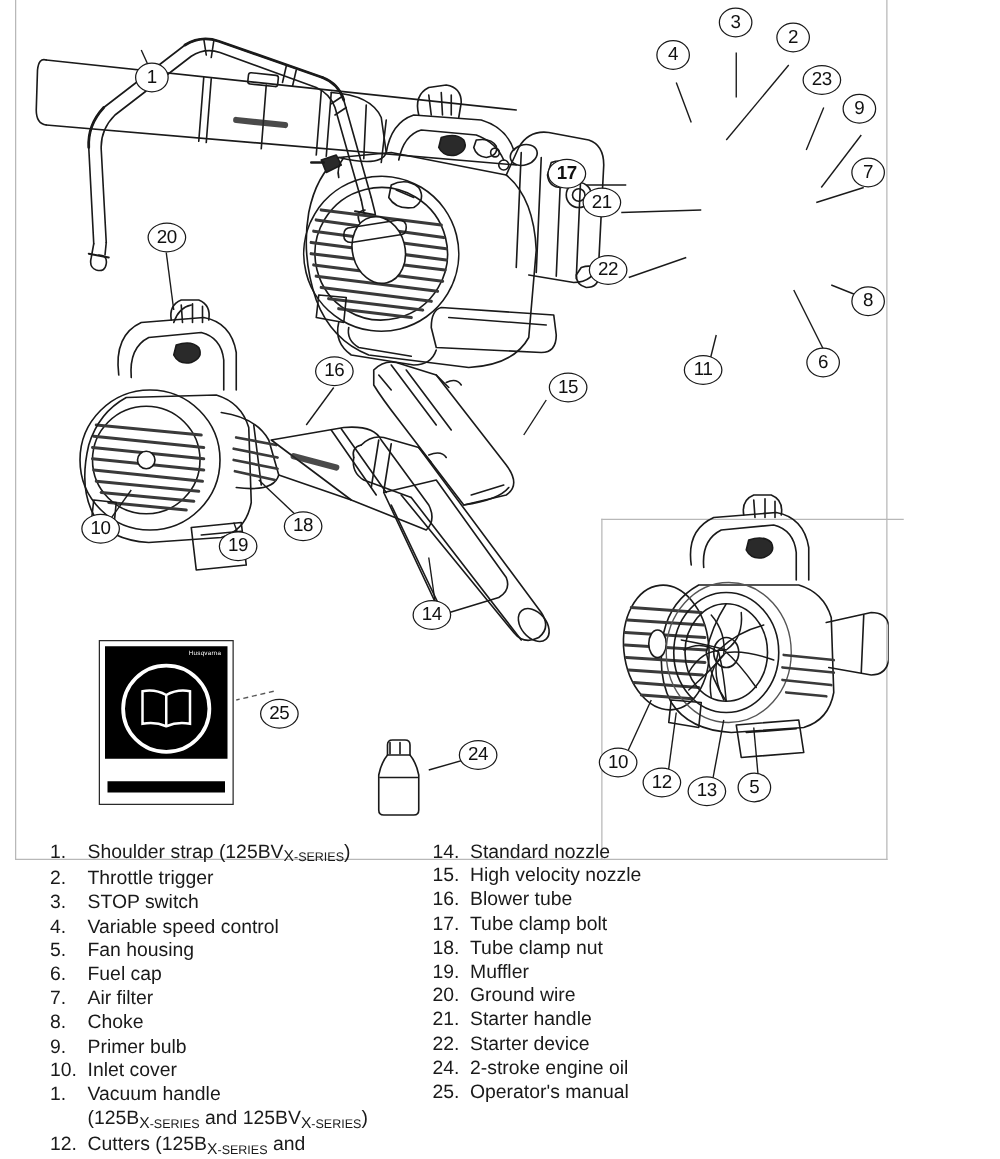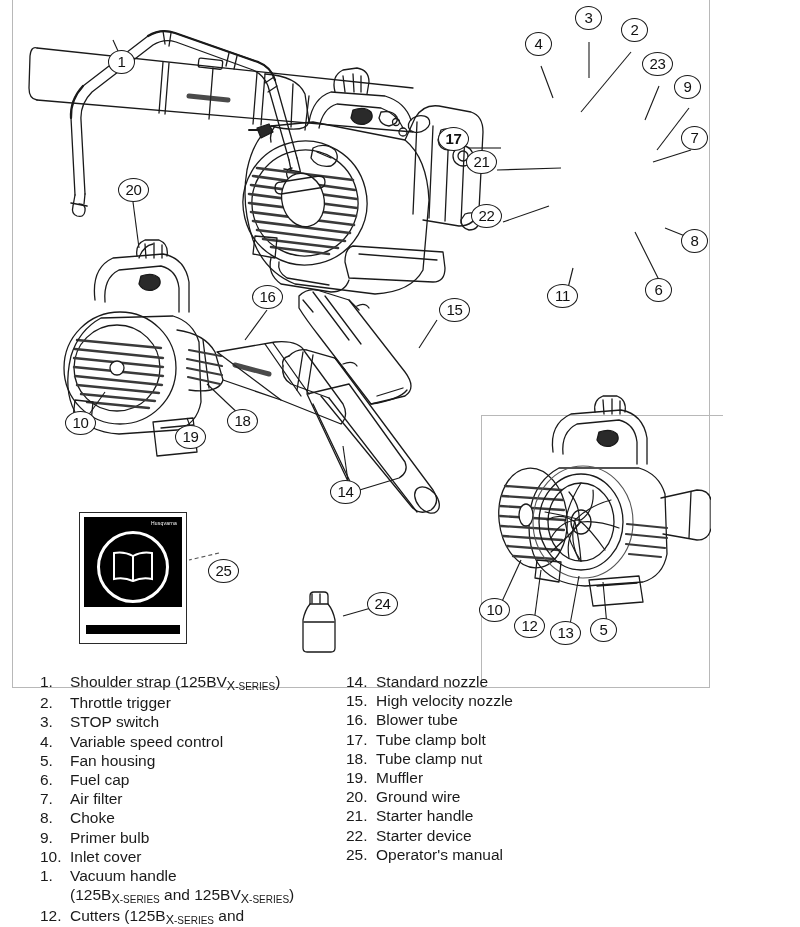--- a/index.html
+++ b/index.html
@@ -606,20 +606,24 @@
         <span class="li-num">21.</span>
         <span class="li-txt">Starter handle</span>
       </div>
 
       <div class="li">
         <span class="li-num">22.</span>
         <span class="li-txt">Starter device</span>
       </div>
 
 
+      <div class="li">
+        <span class="li-num">24.</span>
+        <span class="li-txt">2-stroke engine oil</span>
+      </div>
 
       <div class="li">
         <span class="li-num">25.</span>
         <span class="li-txt">Operator's manual</span>
       </div>
 
     </div>
   </div>
 
 </div>

